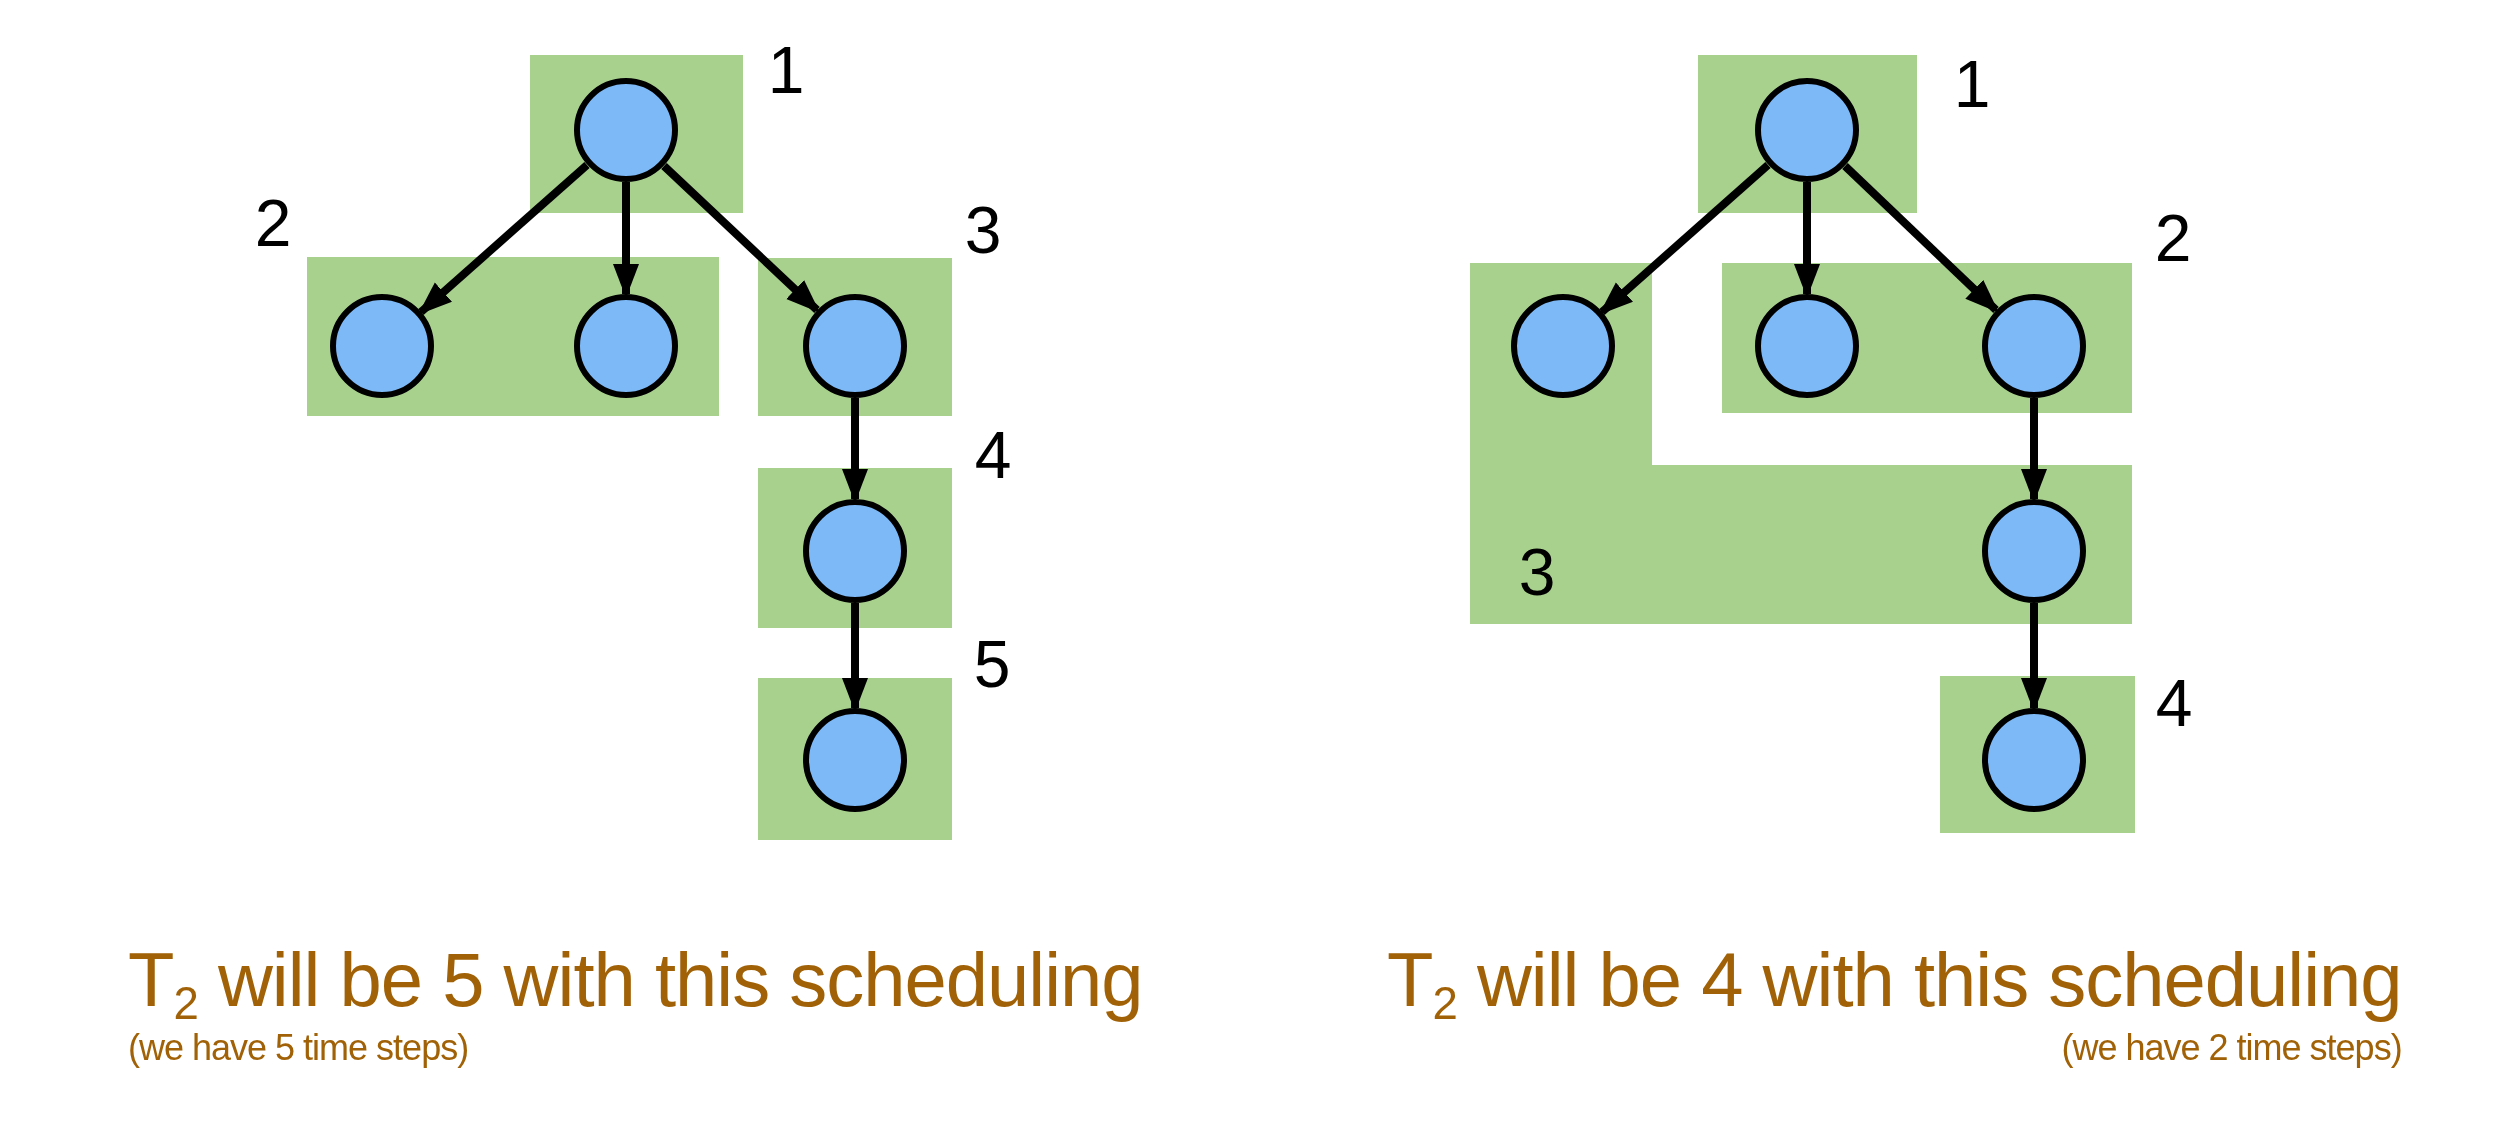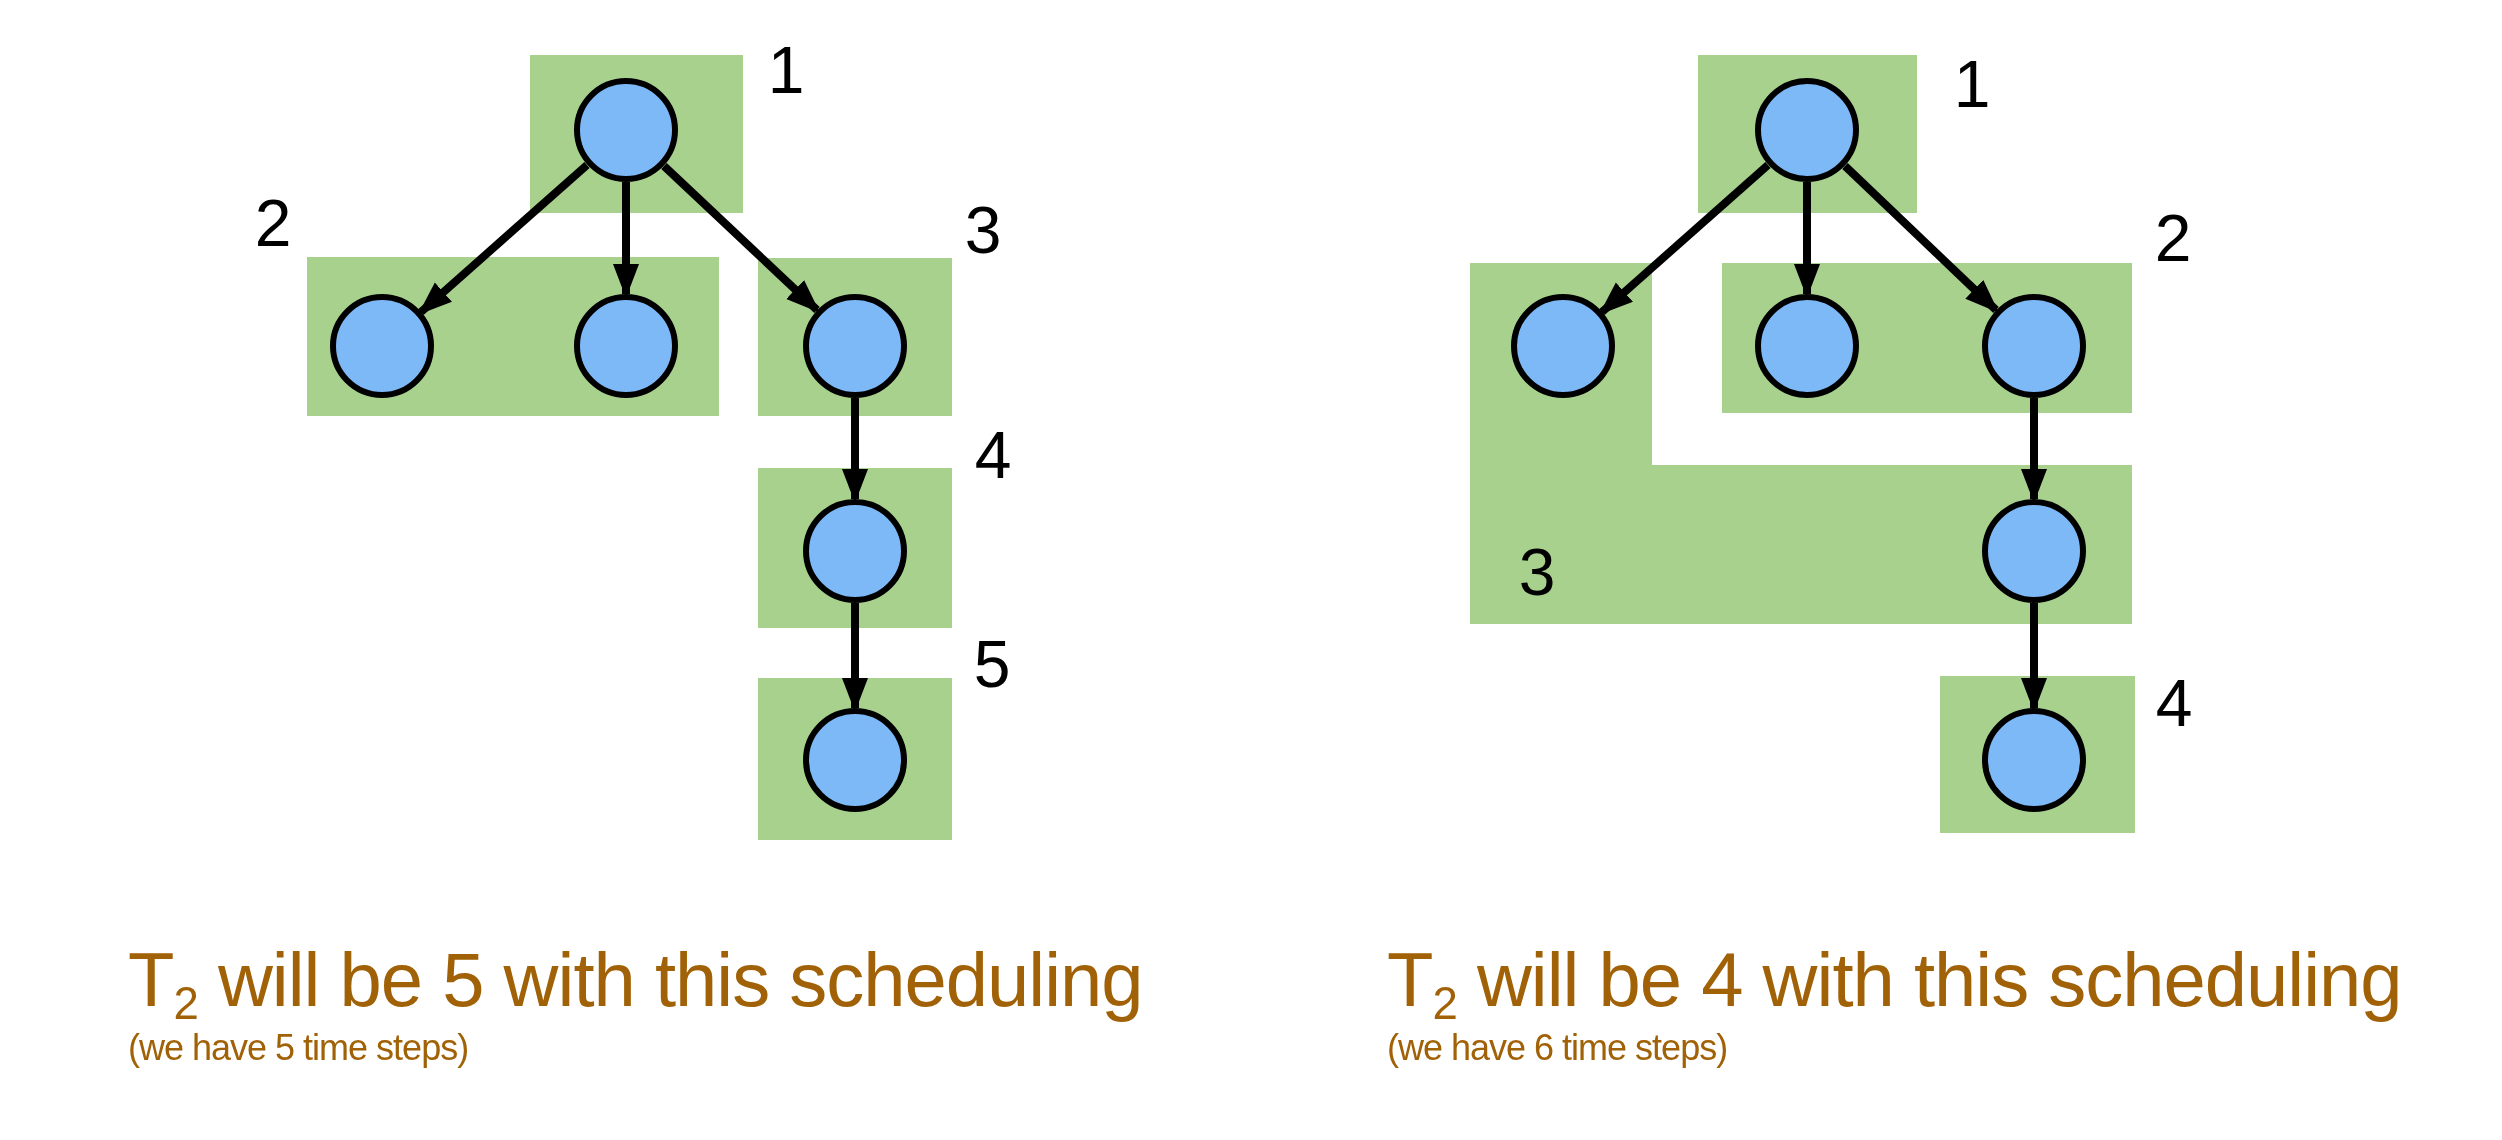--- a/index.html
+++ b/index.html
@@ -42,21 +42,21 @@
     font-size: 66px;
     fill: #000000;
     text-anchor: middle;
   }
   .caption {
     position: absolute;
     top: 936px;
     color: #a16207;
   }
   .caption-left  { left: 128px;  }
-  .caption-right { left: 1387px; }
+  .caption-right { left: 1387px; text-align: right; }
   .caption-main {
     font-size: 76px;
     line-height: 1.16;
     letter-spacing: -1px;
     white-space: nowrap;
   }
   .caption-main sub {
     font-size: 0.6em;
     line-height: 0;
     vertical-align: -0.28em;
@@ -136,16 +136,16 @@
     </g>
   </svg>
 
   <div class="caption caption-left">
     <div class="caption-main"><span>T</span><sub>2</sub> <span>will be 5 with this scheduling</span></div>
     <div class="caption-note">(we have 5 time steps)</div>
   </div>
 
   <div class="caption caption-right">
     <div class="caption-main"><span>T</span><sub>2</sub> <span>will be 4 with this scheduling</span></div>
-    <div class="caption-note">(we have 6 time steps)</div>
+    <div class="caption-note">(we have 2 time steps)</div>
   </div>
 
 </div>
 
 </body></html>

